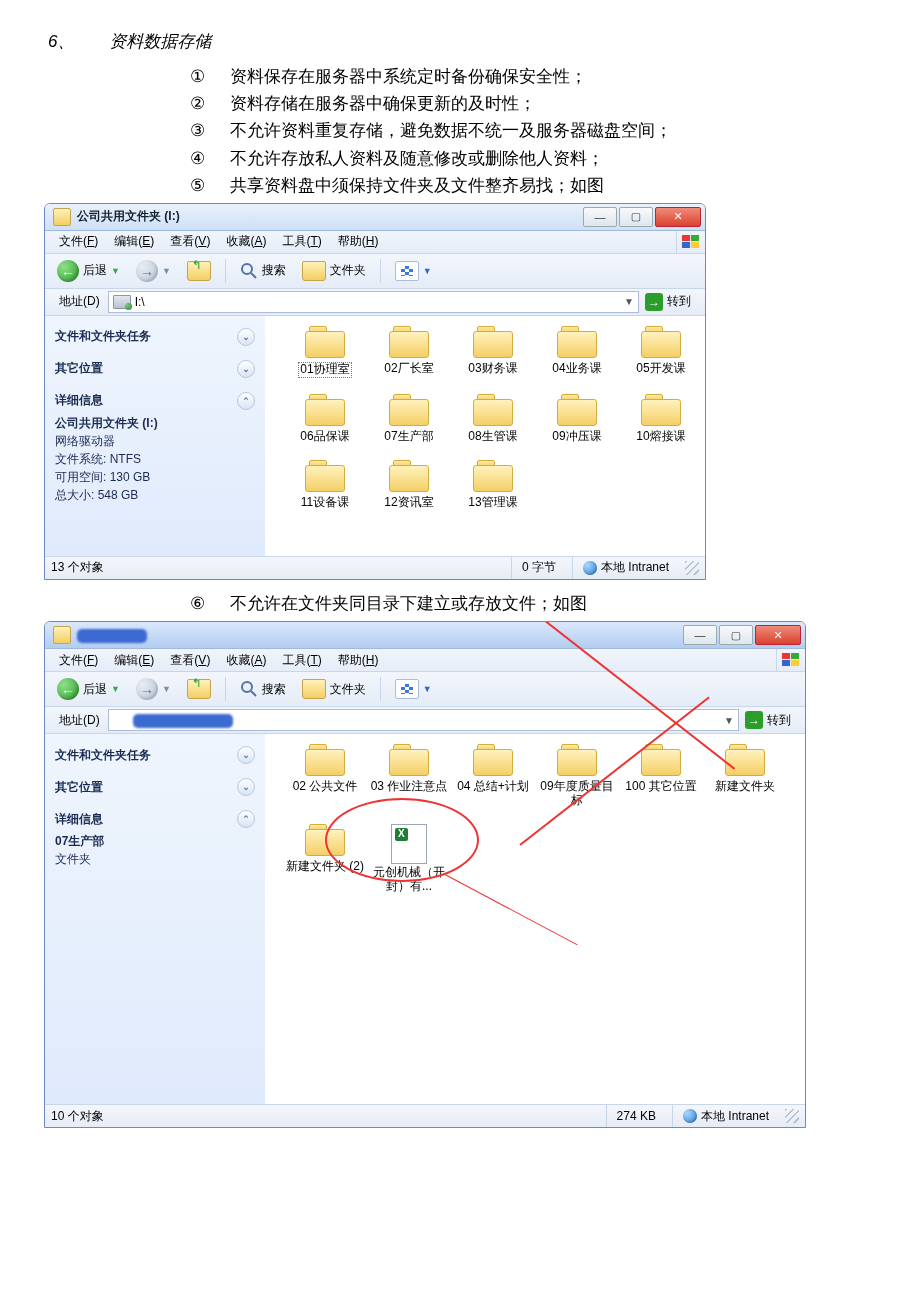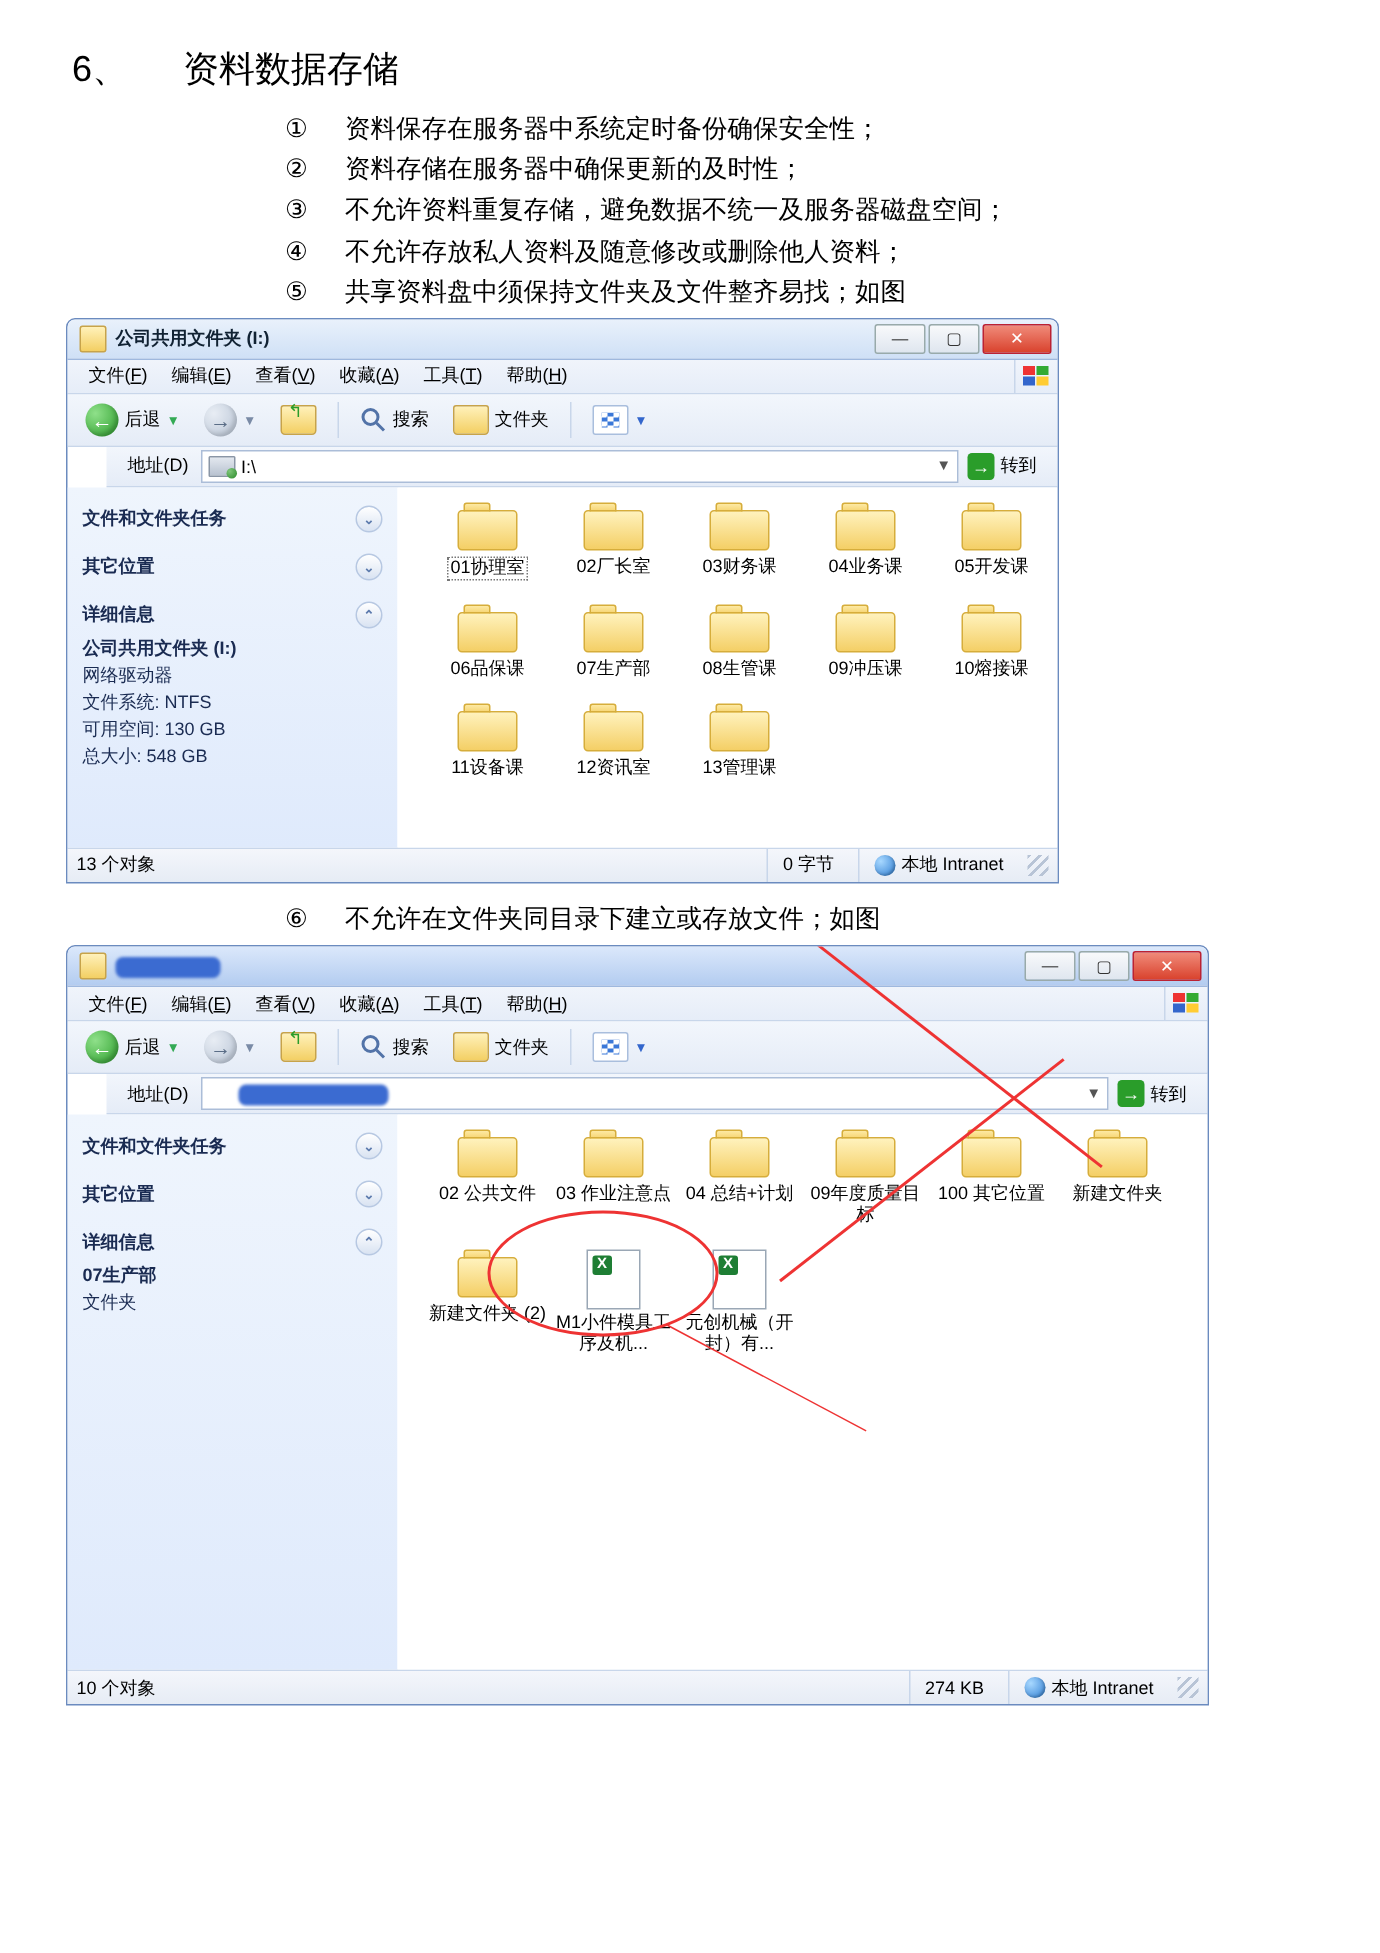--- a/index.html
+++ b/index.html
@@ -1,18 +1,18 @@
 <!DOCTYPE html>
 <html><head>
 <meta charset="utf-8">
 <style>
   html,body{margin:0;padding:0;background:#fff;font-family:"Microsoft YaHei","SimSun",Arial,sans-serif;color:#000;}
   body{width:920px;}
   .page{padding:20px 40px 40px 40px;}
-  .heading{font-size:24px;margin:10px 0 10px 8px;}
+  .heading{font-size:17px;margin:10px 0 10px 8px;font-style:italic;}
   .heading .num{margin-right:30px;}
   .list{margin-left:150px;font-size:17px;line-height:1.6;}
   .list .row{display:flex;}
   .list .row .mark{width:40px;flex:0 0 40px;}
   
   .explorer{margin:4px 0 10px 0;border:1px solid #6b8bbf;border-radius:6px 6px 0 0;overflow:hidden;font-family:Tahoma,"Microsoft YaHei",Arial,sans-serif;font-size:12px;background:#fff;}
   .titlebar{display:flex;align-items:center;height:26px;padding:0 4px 0 8px;background:linear-gradient(#e9f1fb,#cfe0f6);border-bottom:1px solid #9fb8de;}
   .titlebar .ticon{width:16px;height:16px;margin-right:6px;border:1px solid #c7a34a;background:linear-gradient(#fff1ba,#f3cf63);border-radius:2px;}
   .titlebar .ttext{flex:1;font-weight:bold;color:#123;}
   .winctrls{display:flex;gap:0;}
@@ -27,21 +27,21 @@
   .tbtn{display:flex;align-items:center;gap:4px;padding:2px 6px;border-radius:3px;}
   .circle{width:22px;height:22px;border-radius:50%;display:flex;align-items:center;justify-content:center;color:#fff;font-size:14px;}
   .circle.green{background:radial-gradient(circle at 30% 30%,#8fe08a,#2a9d2a);box-shadow:inset -2px -2px 3px rgba(0,0,0,.2);}
   .circle.grey{background:radial-gradient(circle at 30% 30%,#e8edf4,#b7c3d4);box-shadow:inset -2px -2px 3px rgba(0,0,0,.15);color:#5a6d86;}
   .dd{font-size:9px;color:#3a5;}
   .ticon.open{width:22px;height:18px;border:1px solid #c7a34a;background:linear-gradient(#fff1ba,#f3cf63);border-radius:2px 2px 3px 3px;display:inline-block;}
   .mag{width:18px;height:18px;}
   .sep{width:1px;height:24px;background:#c8d6ea;margin:0 4px;}
   .viewbtn{width:22px;height:18px;border:1px solid #a9bedd;background:#fff;display:flex;align-items:center;justify-content:center;border-radius:2px;}
   .viewbtn .grid{width:12px;height:10px;background:conic-gradient(#3b78d8 0 25%,#fff 0 50%,#3b78d8 0 75%,#fff 0);background-size:8px 6px;}
-  .addrbar{display:flex;align-items:center;height:26px;background:linear-gradient(#f2f6fc,#e5ecf7);border-bottom:1px solid #c8d6ea;padding:0 14px;gap:6px;margin-left:26px;}
+  .addrbar{display:flex;align-items:center;height:26px;background:linear-gradient(#f2f6fc,#e5ecf7);border-bottom:1px solid #c8d6ea;padding:0 14px;gap:6px;}
   .addrbar .lbl{padding-right:2px;}
   .addrfield{flex:1;height:20px;background:#fff;border:1px solid #abbdd8;display:flex;align-items:center;padding:0 4px;gap:4px;}
   .driveico{width:16px;height:12px;background:linear-gradient(#e3e8ef,#b8c2d0);border:1px solid #8a96a6;border-radius:1px;position:relative;}
   .driveico:before{content:"";position:absolute;right:-2px;bottom:-2px;width:7px;height:7px;border-radius:50%;background:radial-gradient(circle at 30% 30%,#7fc67a,#2a8a2a);}
   .go{display:flex;align-items:center;gap:4px;}
   .go .arrow{width:18px;height:18px;background:#2a9d2a;border-radius:3px;display:flex;align-items:center;justify-content:center;color:#fff;font-size:12px;}
   .expl-body{display:flex;min-height:240px;border-bottom:1px solid #c8d6ea;}
   .sidebar{width:200px;flex:0 0 200px;background:linear-gradient(#eff5fd,#dfeafc);padding:8px 10px;}
   .sidegroup{margin-bottom:6px;}
   .sidegroup .sgtitle{font-weight:bold;color:#1a2b52;display:flex;align-items:center;justify-content:space-between;padding:4px 0;}
@@ -399,24 +399,20 @@
           <div class="item">
             <div class="foldericon"></div>
             <div class="ilabel">新建文件夹</div>
           </div>
           <div class="item">
             <div class="foldericon"></div>
             <div class="ilabel">新建文件夹 (2)</div>
           </div>
           <div class="item">
             <div class="excelicon"></div>
-            <div class="ilabel">M1小件模具工序及机...</div>
-          </div>
-          <div class="item">
-            <div class="excelicon"></div>
             <div class="ilabel">元创机械（开封）有...</div>
           </div>
         </div>
 
       <div class="redline" style="left:475px;top:-40px;width:240px;height:2px;transform:rotate(38deg);"></div>
       <div class="redline" style="left:475px;top:-40px;width:240px;height:2px;transform:rotate(-38deg);transform-origin:left center;top:110px;"></div>
       <div class="circ" style="left:280px;top:64px;width:150px;height:80px;"></div>
       <div class="callout-line" style="left:400px;top:140px;width:150px;transform:rotate(28deg);"></div>
     </div>
     <div class="statusbar">

